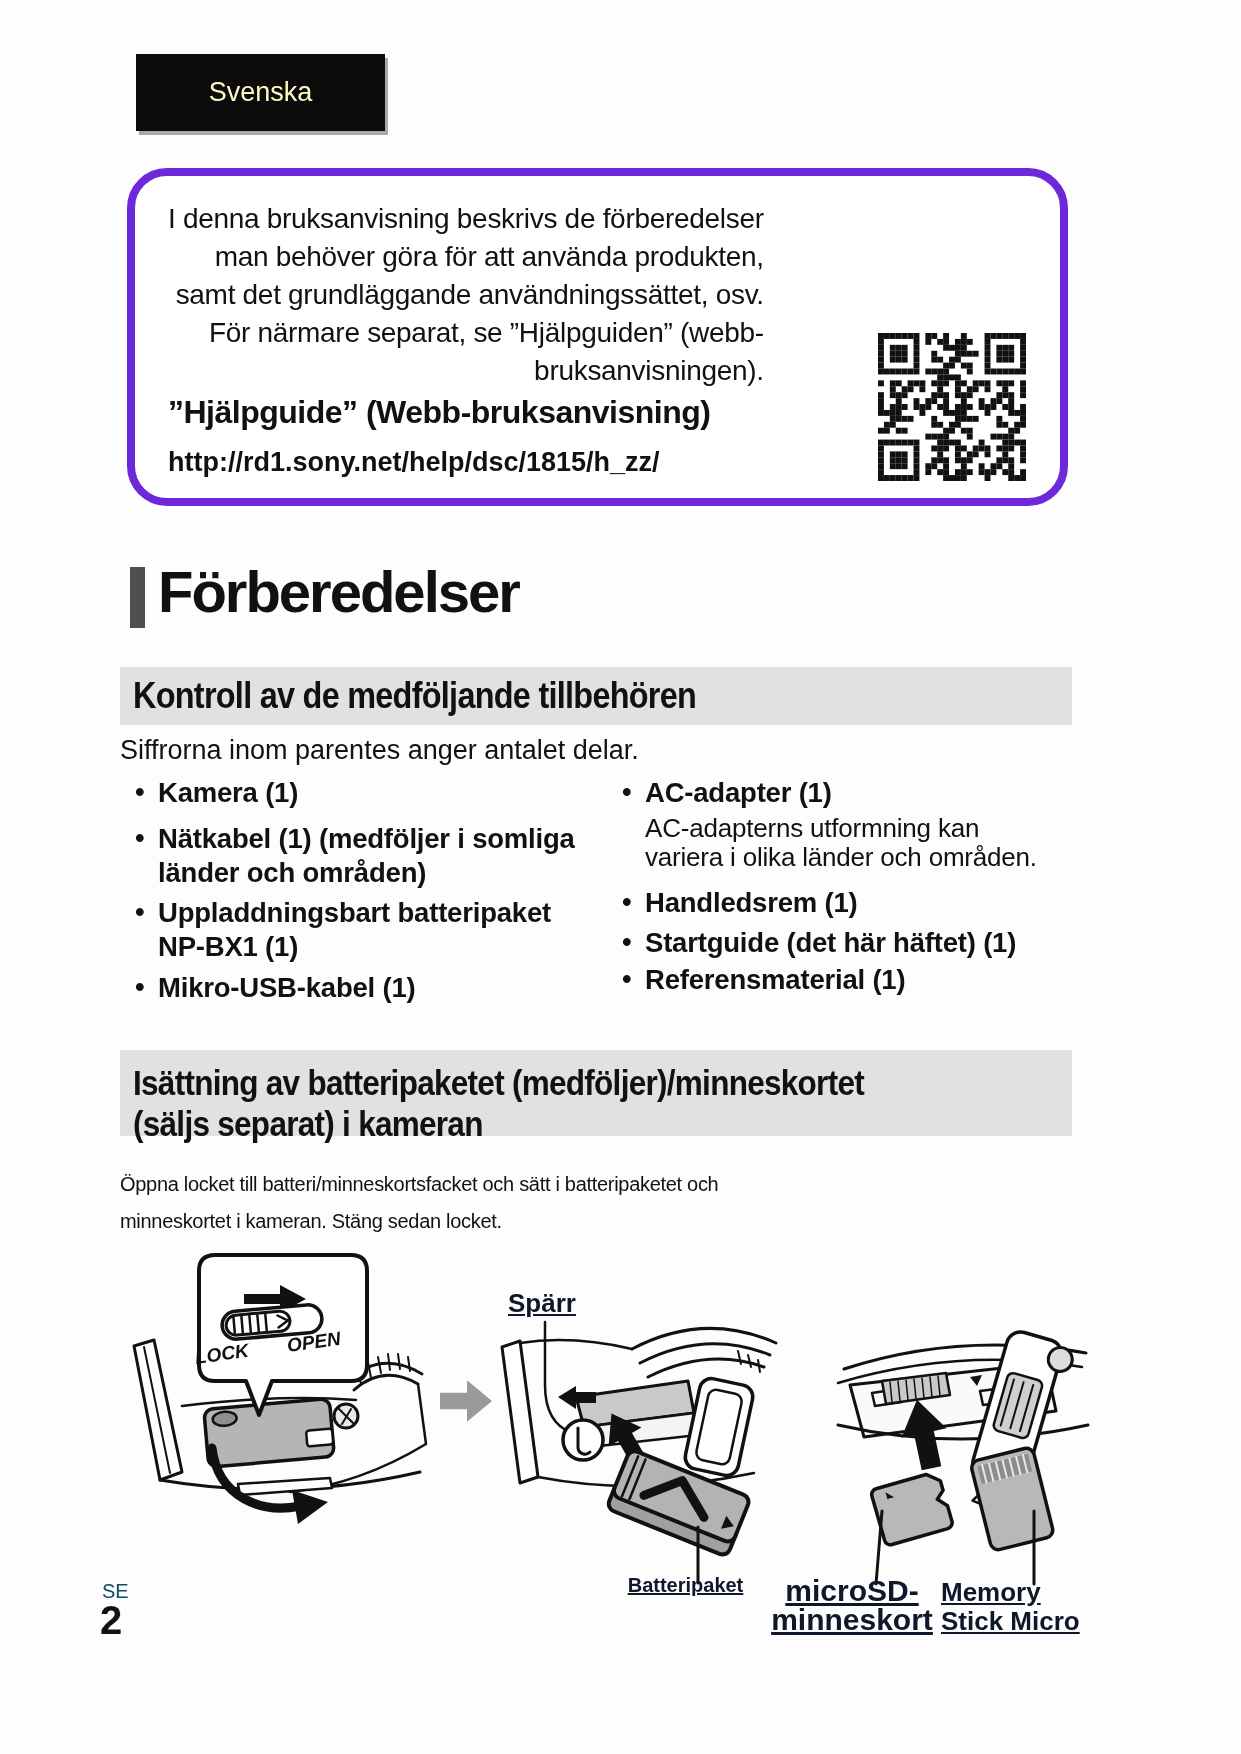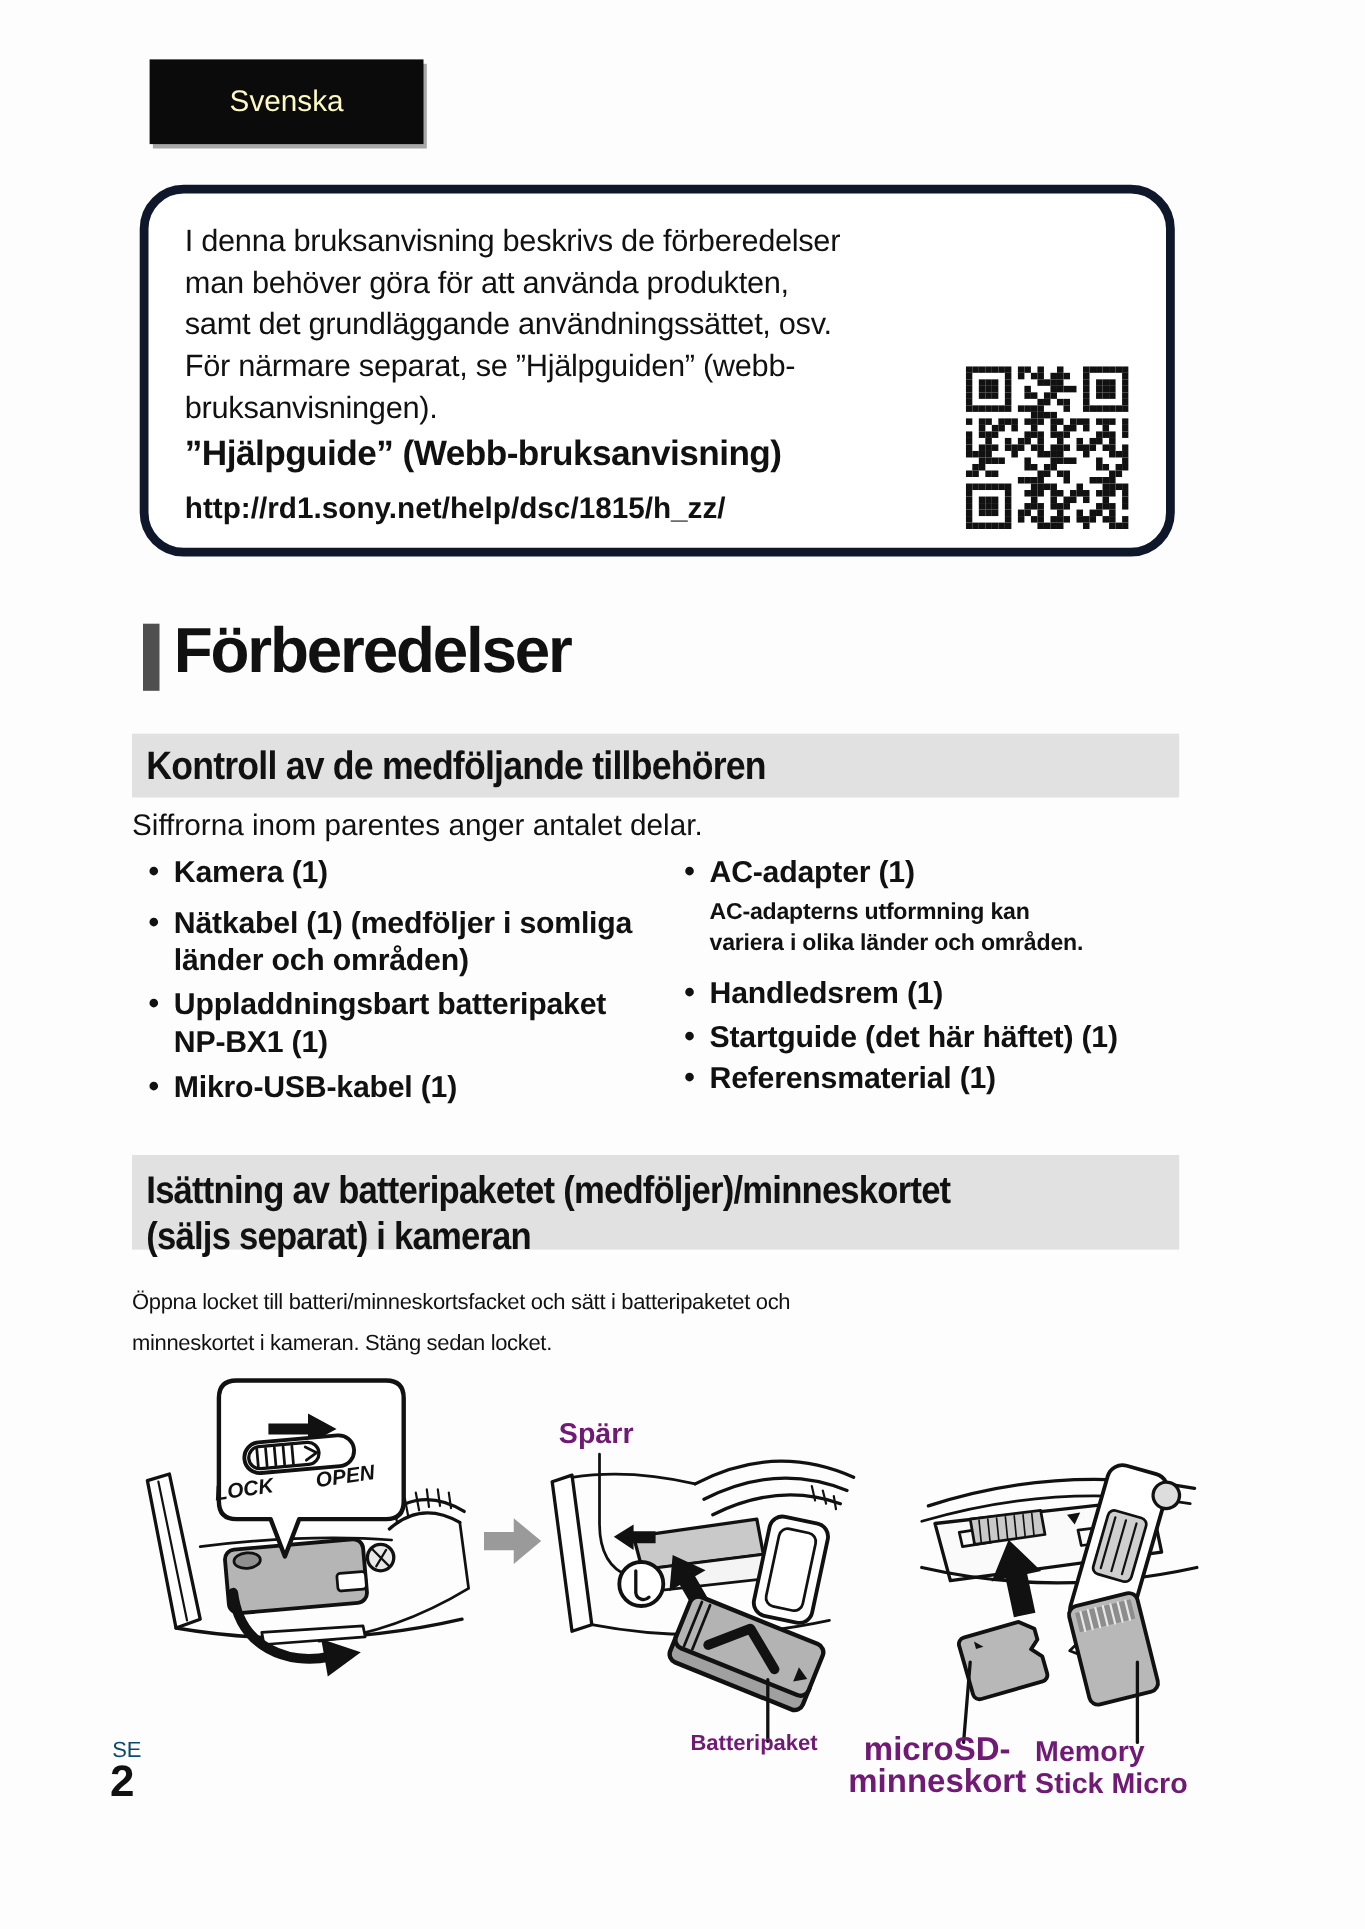--- a/index.html
+++ b/index.html
@@ -5,21 +5,21 @@
   html,body{margin:0;padding:0;background:#e9e9e9;}
   .page{position:relative;width:1241px;height:1754px;background:#fdfdfd;
         font-family:"Liberation Sans",sans-serif;color:#111;overflow:hidden;margin:0 auto;}
   .page *{box-sizing:border-box;}
 
   .lang-tab{position:absolute;left:136px;top:54px;width:249px;height:77px;background:#0b0b0b;
             color:#fef9c3;display:flex;align-items:center;justify-content:center;font-size:27px;
             box-shadow:3px 4px 0 #a8a8a8;}
 
   .intro-box{position:absolute;left:127px;top:168px;width:941px;height:338px;
-             border:8px solid #0f172a;border-radius:40px;background:#fff;}
+             border:8px solid #6d28d9;border-radius:40px;background:#fff;text-align:right;}
   .intro-par{position:absolute;left:33px;top:24px;font-size:28px;line-height:38px;letter-spacing:-0.3px;}
   .intro-title{position:absolute;left:33px;top:218px;font-size:32px;font-weight:700;letter-spacing:-0.5px;}
   .intro-url{position:absolute;left:33px;top:271px;font-size:27px;font-weight:700;}
   .qr{position:absolute;left:743px;top:157px;width:148px;height:148px;}
 
   .sect-bar{position:absolute;left:130px;top:567px;width:15px;height:61px;background:#4f4f4f;}
   .sect-title{position:absolute;left:158px;top:556px;margin:0;font-size:58px;font-weight:700;
               letter-spacing:-2px;line-height:72px;white-space:nowrap;}
 
   .banner{position:absolute;background:#e1e1e1;}
@@ -30,32 +30,32 @@
   .b2 .btxt{display:block;margin-left:13px;transform:scaleX(0.9);transform-origin:left center;
             font-size:35px;font-weight:700;letter-spacing:-0.8px;line-height:41px;white-space:nowrap;}
 
   .note1{position:absolute;left:120px;top:735px;font-size:27px;}
 
   .col{position:absolute;top:776px;}
   .colL{left:120px;width:495px;}
   .colR{left:607px;width:468px;}
   .item{position:relative;padding-left:38px;font-weight:700;font-size:27.5px;line-height:34px;letter-spacing:-0.2px;}
   .blt{position:absolute;left:15px;top:-1px;}
-  .nln{font-weight:700;font-size:21px;line-height:29px;letter-spacing:-0.2px;}
+  .nln{font-weight:400;font-size:26px;line-height:29px;letter-spacing:-0.2px;}
   .mt4{margin-top:4px;} .m12{margin-top:12px;} .m6{margin-top:6px;} .m7{margin-top:7px;}
   .m14{margin-top:14px;} .m3{margin-top:3px;}
 
   .p2{position:absolute;left:120px;top:1166px;font-size:20px;line-height:37px;letter-spacing:-0.3px;}
 
   .diagram{position:absolute;left:0;top:1240px;width:1241px;height:460px;}
   .dA{position:absolute;left:120px;top:8px;width:310px;height:290px;}
   .dArrow{position:absolute;left:440px;top:140px;width:52px;height:42px;}
   .dB{position:absolute;left:492px;top:45px;width:300px;height:300px;}
   .dC{position:absolute;left:820px;top:85px;width:290px;height:270px;}
-  .lbl{position:absolute;font-weight:700;color:#701a75;}
+  .lbl{position:absolute;font-weight:700;color:#0f172a;text-decoration:underline;}
   .sparr{left:508px;top:48px;font-size:26px;font-weight:600;}
   .batt{left:598px;top:334px;width:175px;text-align:center;font-size:20px;}
   .micro{left:768px;top:336px;width:168px;text-align:center;font-size:30px;line-height:29px;}
   .mstick{left:941px;top:338px;width:165px;text-align:left;font-size:26px;line-height:29px;}
 
   .foot-se{position:absolute;left:102px;top:1580px;font-size:20px;color:#0c4a6e;}
   .foot-num{position:absolute;left:100px;top:1598px;font-size:40px;font-weight:700;}
 
   svg text{font-family:"Liberation Sans",sans-serif;}
 </style>

